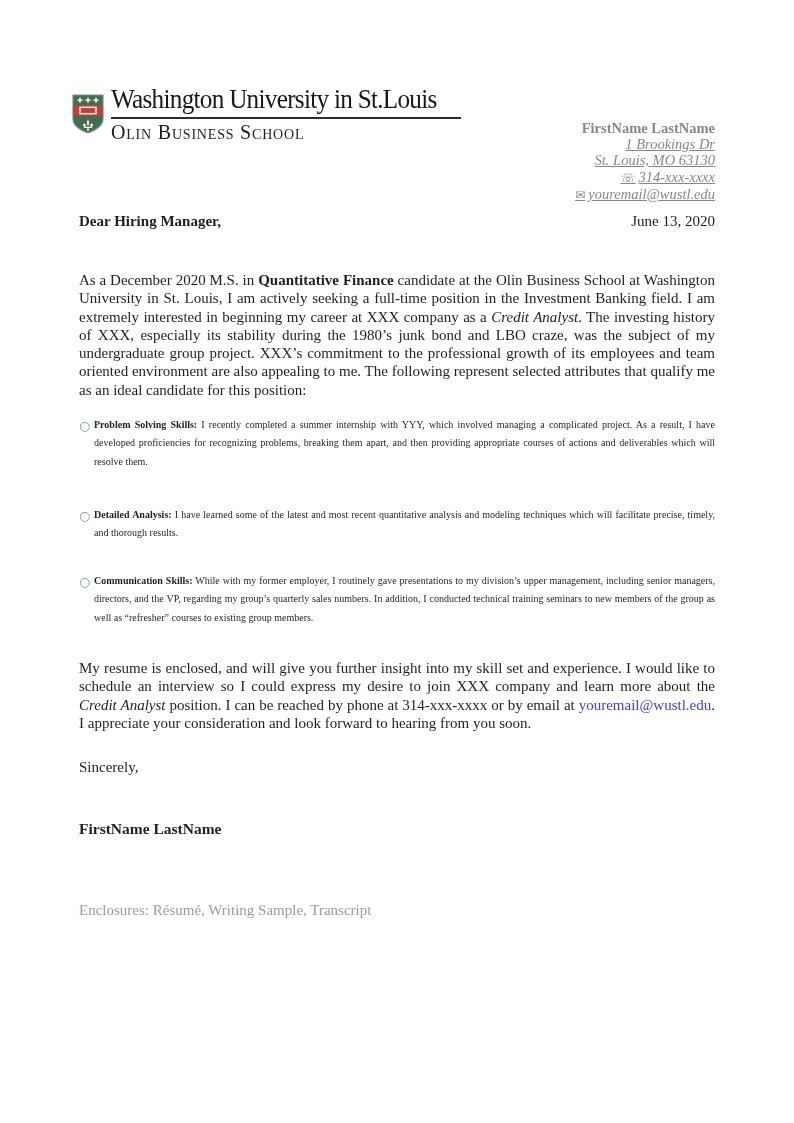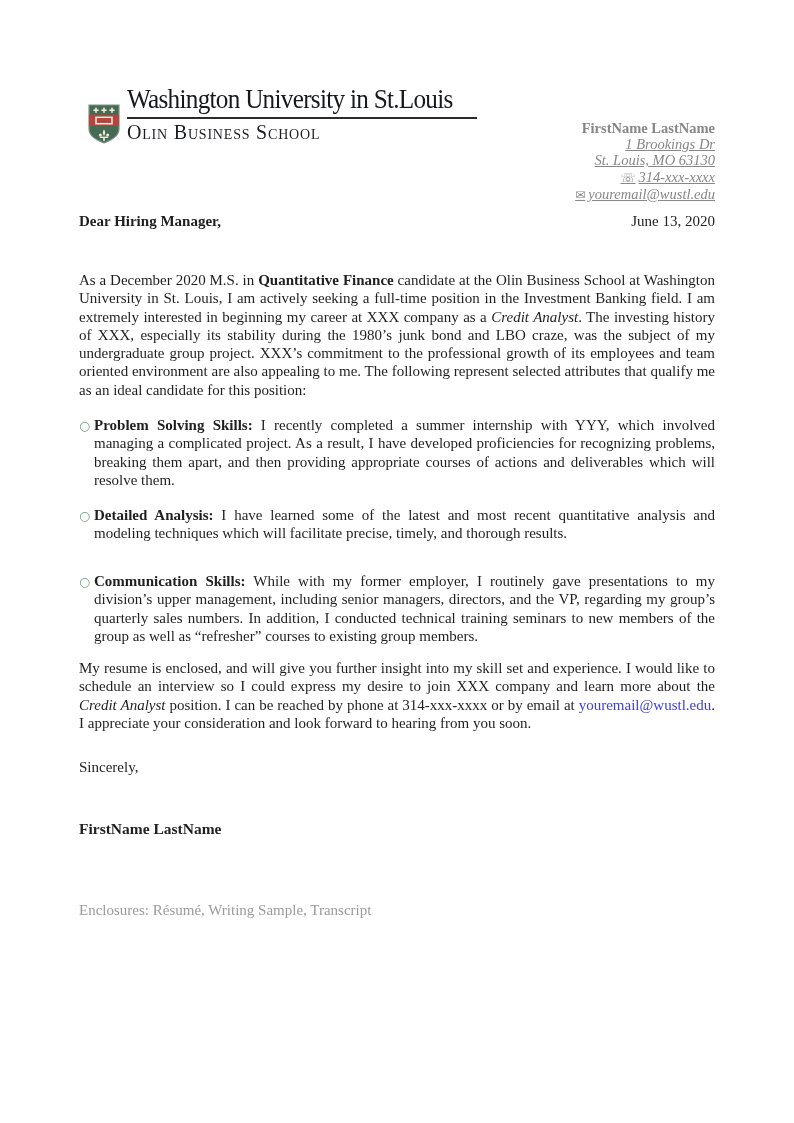--- a/index.html
+++ b/index.html
@@ -8,21 +8,21 @@
     position:relative;
     width:794px; height:1123px;
     margin:0 auto;
     background:#ffffff;
     font-family:"Liberation Serif","DejaVu Serif",serif;
     color:#1f1f1f;
     overflow:hidden;
   }
 
   
-  .logo-block { position:absolute; left:88px; top:84px; display:flex; align-items:flex-end; }
+  .logo-block { position:absolute; left:72px; top:84px; display:flex; align-items:center; }
   .crest { width:32px; height:40px; flex:0 0 auto; }
   .logo-text { margin-left:7px; }
   .uni-name {
     display:block; white-space:nowrap;
     font-size:28px; line-height:1.1; color:#16181b;
     letter-spacing:-0.8px;
     transform:scaleX(0.90); transform-origin:left top;
   }
   .logo-rule { width:350px; height:2px; background:#2b2b2b; margin-top:2px; }
   .school-name {
@@ -41,21 +41,21 @@
   
   .salutation-row { position:absolute; top:213px; left:79px; width:636px;
                     display:flex; justify-content:space-between; font-size:15px;gap:8px; }
   .salutation { font-weight:bold; }
 
   
   .para { position:absolute; left:79px; width:636px; text-align:justify;
           font-size:15px; line-height:18.3px; }
   .p-opening { top:271px; }
   .bullet { position:absolute; left:79px; width:636px; padding-left:15px;
-            text-align:justify; font-size:15px; line-height:18.3px; list-style:none; }
+            text-align:justify; font-size:10px; line-height:18.3px; list-style:none; }
   .bullet::before { content:"○"; position:absolute; left:0; top:1px;
                     color:#55a06b; font-size:12.5px; font-family:"DejaVu Sans",sans-serif; }
   .bullet-1 { top:416px; }
   .bullet-2 { top:506px; }
   .bullet-3 { top:572px; }
   .p-closing { top:659px; }
 
   .sincerely  { position:absolute; left:79px; top:759px; font-size:15px; }
   .signature  { position:absolute; left:79px; top:820px; font-size:15.5px; font-weight:bold; }
   .enclosures { position:absolute; left:79px; top:902px; font-size:15px;

